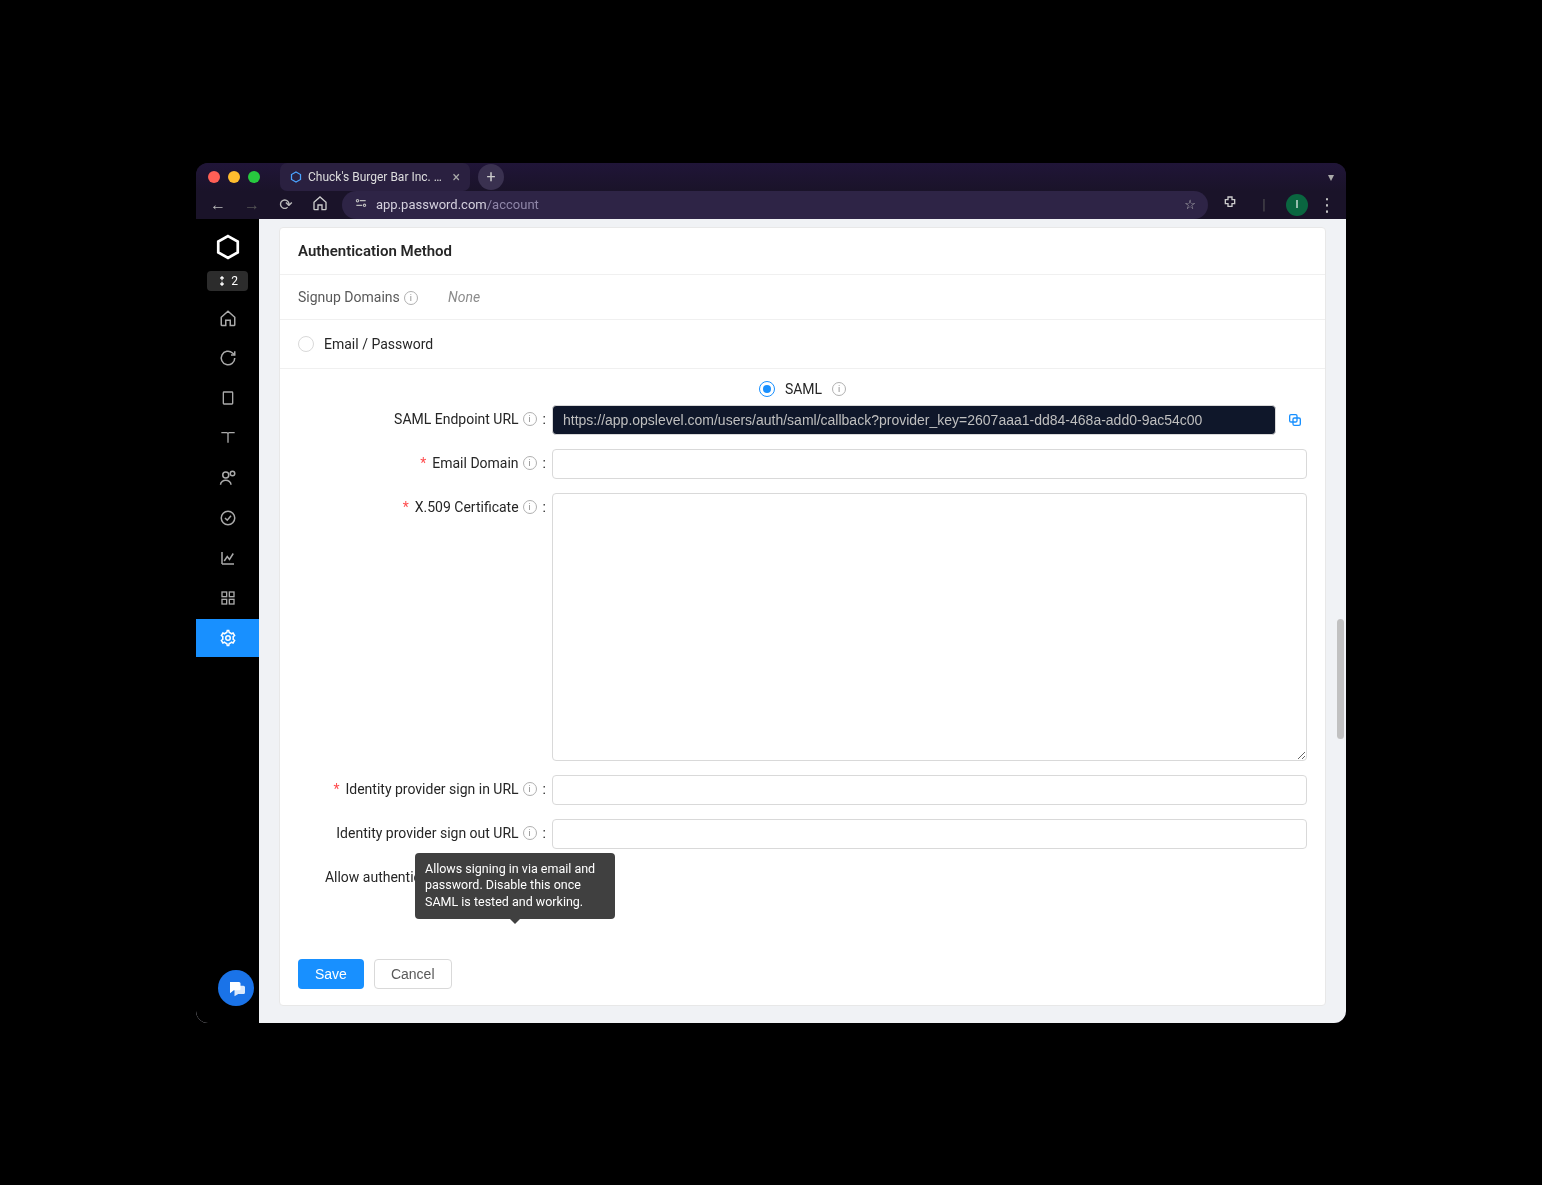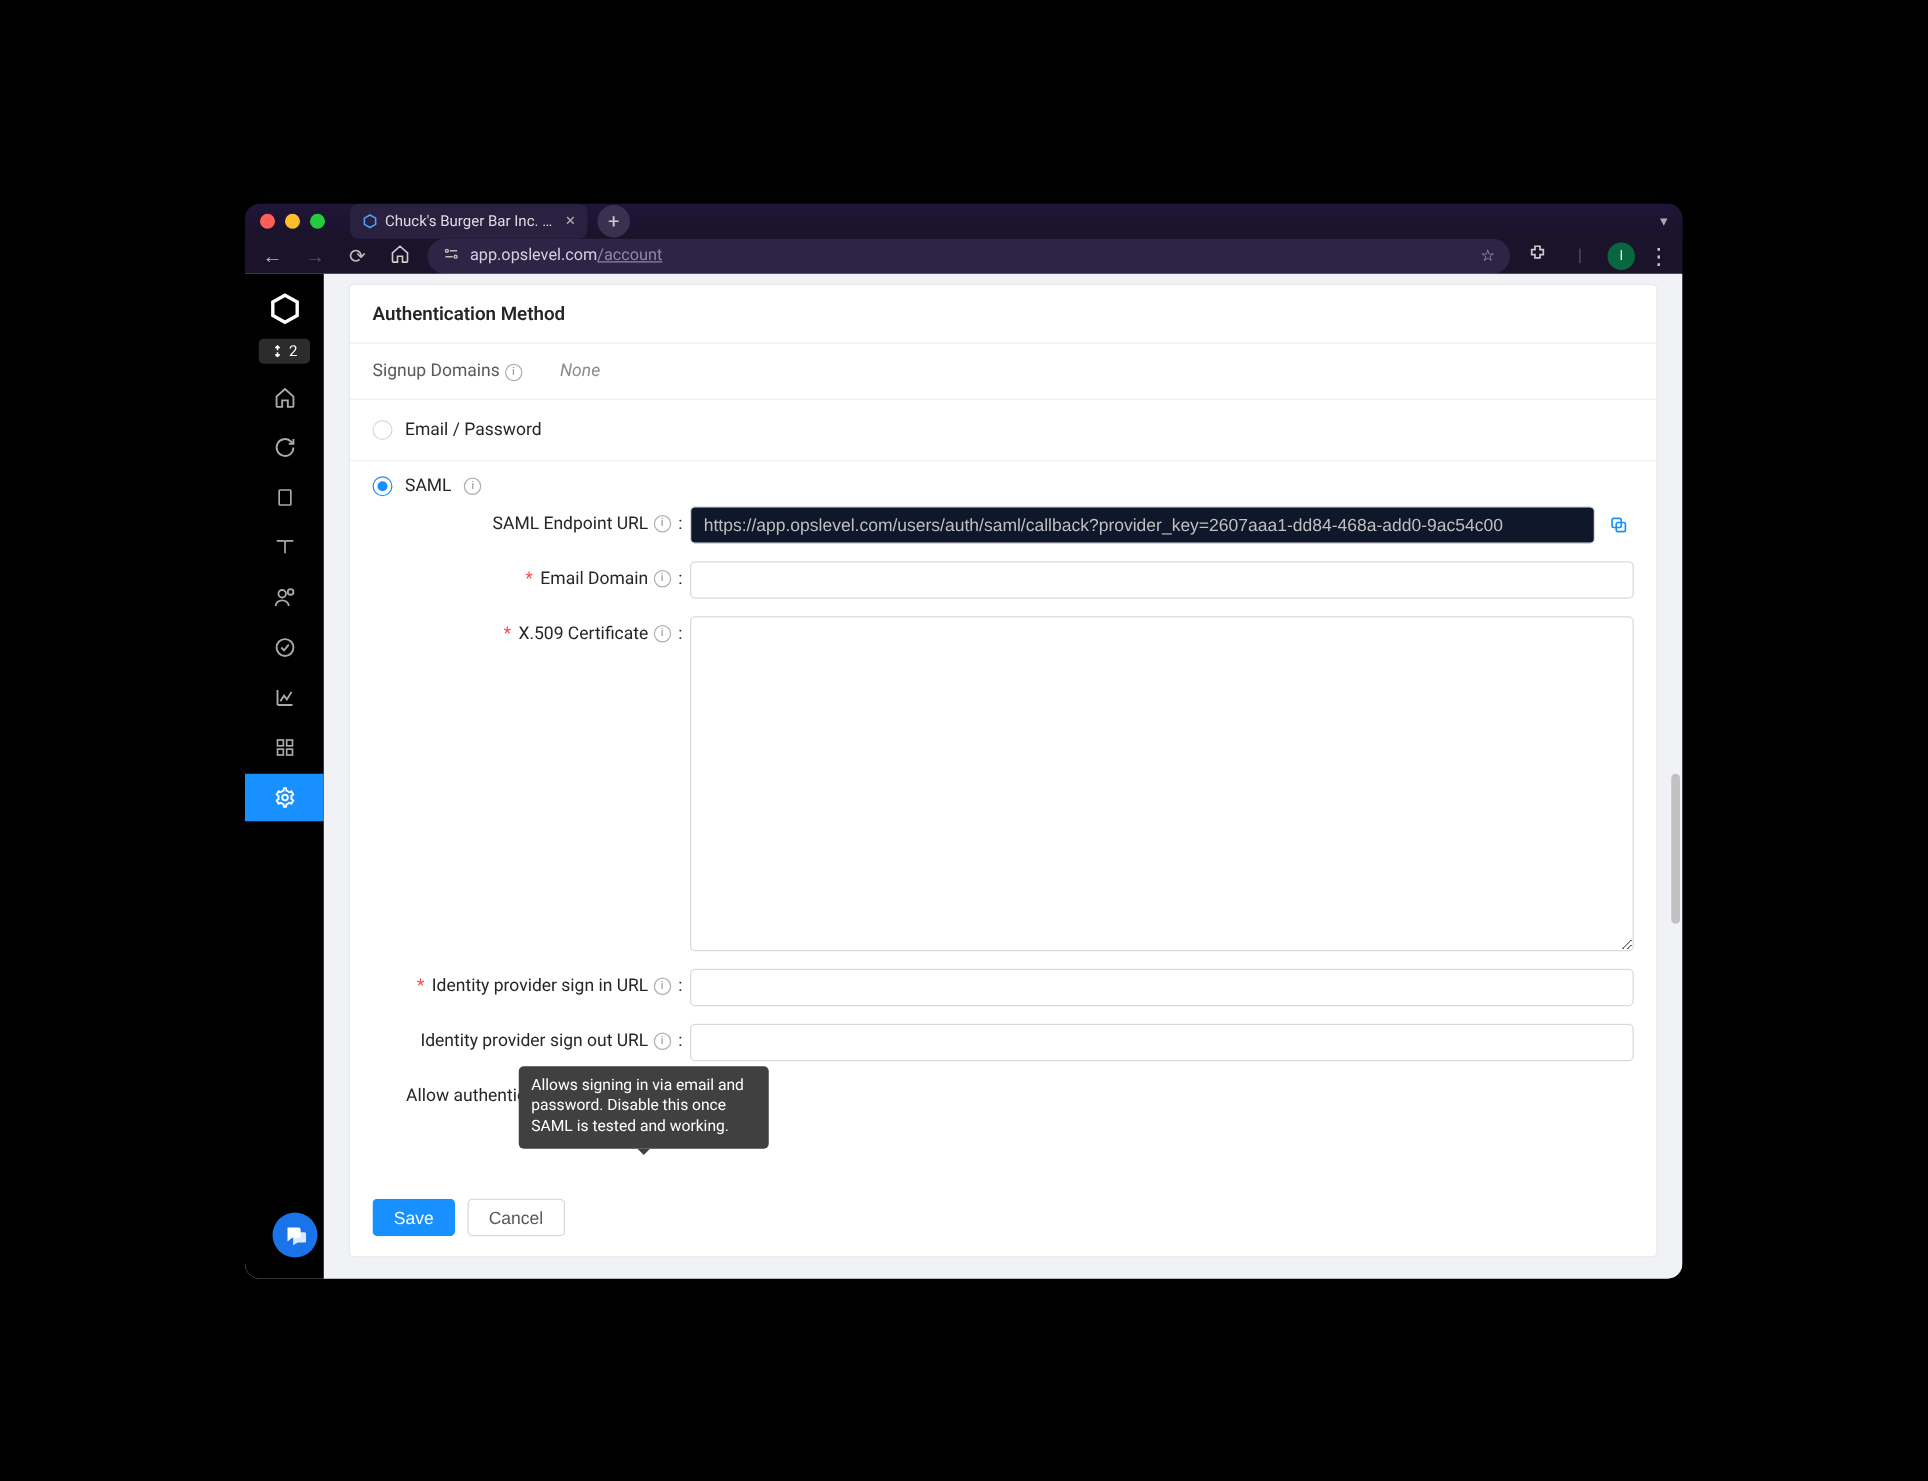--- a/index.html
+++ b/index.html
@@ -68,21 +68,21 @@
       gap: 10px;
       color: #ccc;
     }
     .nav-btn { width:24px; text-align:center; font-size:16px; color:#bbb; }
     .nav-btn.disabled { color: #555; }
     .url-field {
       flex:1; height:28px; background:#2e2446; border-radius:14px;
       display:flex; align-items:center; padding:0 12px; gap:8px; color:#ccc; font-size:13px;
     }
     .url-field .url-text { flex:1; color:#d4d0dd; }
-    .url-field .url-text .path { color:#8f86a8;text-decoration:underline; }
+    .url-field .url-text .path { color:#8f86a8; }
     .addr-icon { width:24px; text-align:center; font-size:14px; color:#ccc; }
     .avatar-circle { width:22px; height:22px; border-radius:50%; background:#0a6640; color:#fff; display:flex; align-items:center; justify-content:center; font-size:11px;}
     .more-dots { font-size:18px; color:#ccc; }
     .app-area { flex:1; display:flex; background:#f0f2f5; position:relative; }
     .sidebar {
       width: 63px; background:#000; display:flex; flex-direction:column; align-items:center;
       padding-top: 8px; gap: 2px;
     }
     .logo {
       width:40px; height:40px; display:flex; align-items:center; justify-content:center;
@@ -123,21 +123,21 @@
     }
     .radio {
       width:16px; height:16px; border-radius:50%; border:1px solid #d9d9d9; display:inline-block; position:relative; flex-shrink:0;
     }
     .radio.checked { border-color:#1890ff; }
     .radio.checked::after {
       content:""; position:absolute; width:8px; height:8px; border-radius:50%; background:#1890ff;
       left:3px; top:3px;
     }
     .saml-block { padding: 12px 18px 28px 18px; }
-    .saml-head { display:flex; align-items:center; gap:10px; font-size:14px; color:#262626; margin-bottom:8px;}
+    .saml-head { display:flex; align-items:center; gap:10px; font-size:14px; color:#262626; margin-bottom:8px;justify-content:center;}
     .form-row { display:flex; align-items:flex-start; margin: 8px 0 14px 0; justify-content: flex-end; }
     .form-label {
       width:248px; text-align:right; font-size:14px; color:#262626;
       padding-top:6px; display:flex; justify-content:flex-end; align-items:center; gap:4px;
     }
     .form-label .req { color:#ff4d4f; margin-right:2px; }
     .form-label .colon { margin-left:2px; }
     .form-control { flex:1; margin-left:6px; display:flex; align-items:center; gap:6px; }
     .input, .textarea {
       width:100%; border:1px solid #d9d9d9; border-radius:4px; padding: 6px 10px; font-size:14px;
@@ -214,21 +214,21 @@
     <div class="url-field">
       <span>
         <svg width="14" height="14" viewBox="0 0 24 24" fill="none" stroke="#bbb" stroke-width="2">
             <circle cx="6" cy="8" r="2"></circle>
             <line x1="10" y1="8" x2="20" y2="8"></line>
             <circle cx="18" cy="16" r="2"></circle>
             <line x1="4" y1="16" x2="14" y2="16"></line>
           </svg>
       </span>
       <span class="url-text">
-        <span>app.opslevel.com</span><span class="path">/account</span>
+        <span>app.password.com</span><span class="path">/account</span>
       </span>
       <span style="color:#bbb;">☆</span>
     </div>
     <span class="addr-icon">
       <svg width="16" height="16" viewBox="0 0 24 24" fill="none" stroke="#ccc" stroke-width="2">
           <path d="M9 3h6v4h4v6h-4v4H9v-4H5V7h4z"></path>
         </svg>
     </span>
     <span class="addr-icon" style="color:#555;">|</span>
     <div class="avatar-circle">

